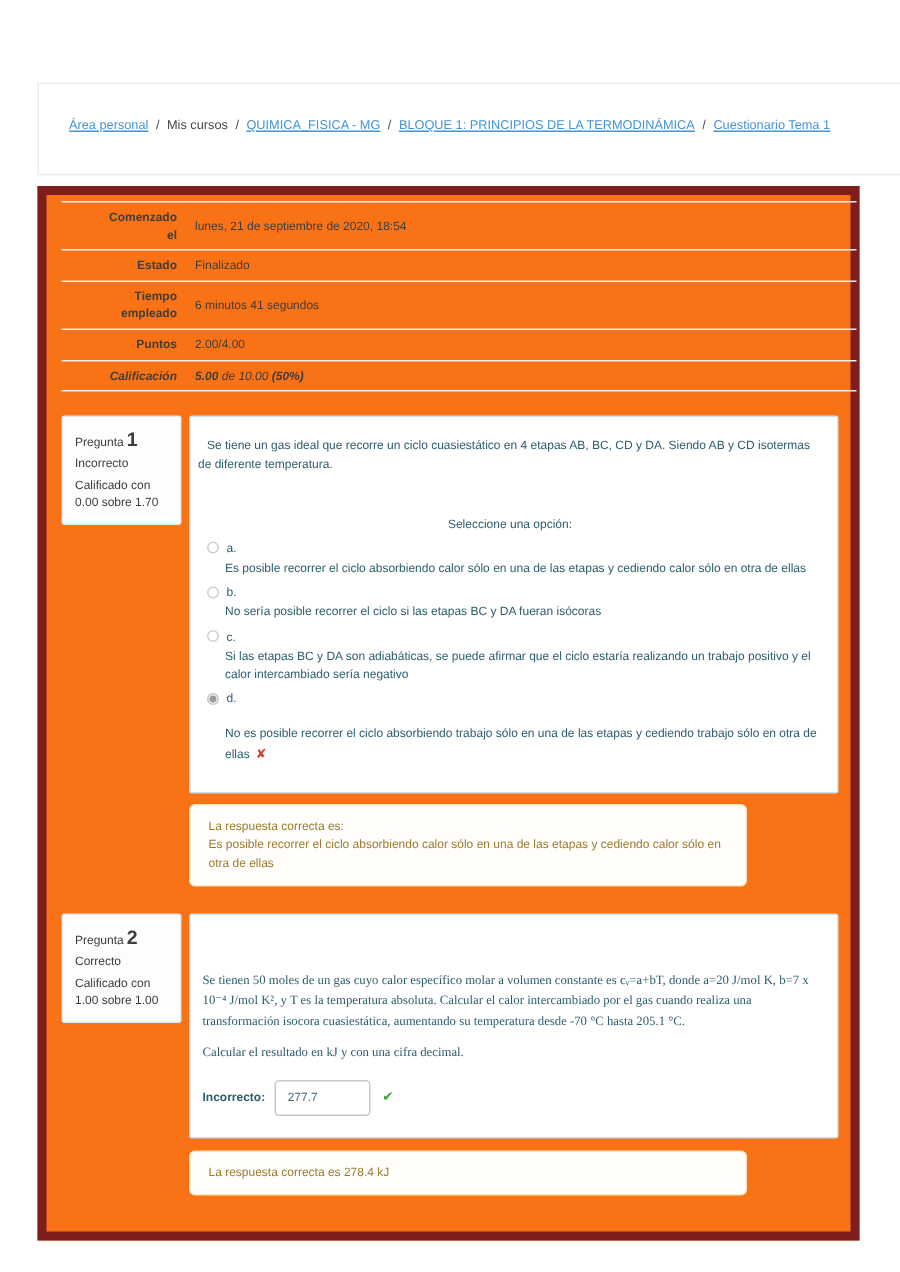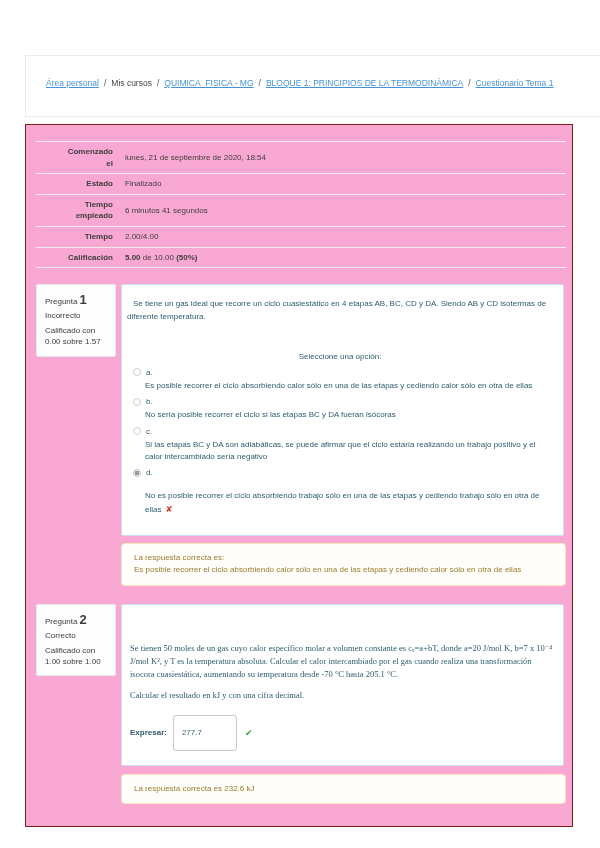--- a/index.html
+++ b/index.html
@@ -9,26 +9,26 @@
 
   
   .crumb-box { position:absolute; left:25px; top:55px; width:600px; height:62px;
                border:1px solid #ececec; background:#fff; }
   .crumb { padding:22px 0 0 20px; font-size:8.5px; color:#454545; }
   .crumb a { color:#4493d6; text-decoration:underline; cursor:pointer; }
   .crumb .sep { margin:0 5px; color:#4b4b4b; }
 
   
   .main-box { position:absolute; left:25px; top:124px; width:548px; height:703px;
-              border:1px solid #7f1d1d; background:#f9a8d4; padding:16px 8px 0 10px; }
+              border:6px solid #7f1d1d; background:#f97316; padding:4px 8px 0 10px; }
 
   
   table.summary { width:530px; border-collapse:collapse; font-size:8px; color:#3d3d3d; }
   table.summary tr { border-top:1px solid #ededed; }
-  table.summary tr:last-child { border-bottom:1px solid #ededed; }
+  table.summary tr:last-child { border-bottom:1px solid #ededed;font-style:italic; }
   table.summary th { width:85px; text-align:right; font-weight:bold; vertical-align:top;
                      padding:4px 8px 4px 24px; line-height:1.45; }
   table.summary td { text-align:left; padding:4px 0 4px 4px; line-height:1.45; }
   .b { font-weight:bold; }
 
   
   .q-row { display:flex; align-items:flex-start; margin-top:16px; }
   .q-info { width:80px; border:1px solid #e0e9ef; background:#fdfdfe; border-radius:2px;
             padding:7px 6px 8px 8px; font-size:8px; color:#3c3c3c; }
   .q-info .qno { font-size:8px; margin-bottom:4px; }
@@ -49,32 +49,32 @@
   .radio { width:8px; height:8px; border:1px solid #cfcfcf; border-radius:50%;
            background:#fff; margin:0 5px 0 6px; flex:0 0 auto; cursor:pointer; }
   .radio.sel { border-color:#c2c2c2; background:
                radial-gradient(circle at 50% 50%, #9a9a9a 0 2.2px, #fff 2.6px); }
   .opt-letter { color:#2d5d6d; }
   .opt-text { margin-left:18px; margin-top:3px; line-height:1.55; }
   .opt-text.gap { margin-top:13px; }
   .x-mark { color:#cf3b30; font-size:8.5px; margin-left:4px; }
 
   
-  .feedback { margin:7px 0 0 85px; width:445px; border:1px solid #f5e7bd;
+  .feedback { margin:7px 0 0 85px; width:372px; border:1px solid #f5e7bd;
               background:#fffefb; border-radius:4px; padding:8px 12px;
               font-size:8px; color:#9a7b2d; line-height:1.55; }
   .fb2 { margin-top:8px; }
 
   
   .q2text { font-family:"Liberation Serif","DejaVu Serif",serif; font-size:8.5px;
             color:#2d5d6d; line-height:1.55; padding-left:3px;margin-top:24px; }
   .q2text p + p { margin-top:8px; }
   .ans-row { display:flex; align-items:center; margin-top:12px; padding-left:3px; }
   .ans-label { font-weight:bold; font-size:8px; color:#2d5d6d; }
-  .ans-input { width:64px; height:36px; margin-left:6px; border:1px solid #c9c9c9;
+  .ans-input { width:64px; height:24px; margin-left:6px; border:1px solid #c9c9c9;
                border-radius:3px; font-size:8px; color:#3c6472; padding:0 0 0 8px;
                font-family:"Liberation Sans","DejaVu Sans",sans-serif; }
   .check { color:#3aa33c; font-size:9px; margin-left:8px; }
 </style>
 </head>
 <body>
 
 <div class="page">
 
   <div class="crumb-box">
@@ -93,35 +93,35 @@
       </tr>
       <tr>
         <th>Estado</th>
         <td>Finalizado</td>
       </tr>
       <tr>
         <th>Tiempo empleado</th>
         <td>6 minutos 41 segundos</td>
       </tr>
       <tr>
-        <th>Tiempo</th>
+        <th>Puntos</th>
         <td>2.00/4.00</td>
       </tr>
       <tr>
         <th>Calificación</th>
         <td><span class="b">5.00</span><span> de 10.00 </span><span class="b">(50%)</span></td>
       </tr>
     </tbody>
       </table>
 
     <div class="q-row">
       <div class="q-info">
         <div class="qno"><span>Pregunta</span><b>1</b></div>
         <div class="state">Incorrecto</div>
-        <div class="gradenote">Calificado con 0.00 sobre 1.57</div>
+        <div class="gradenote">Calificado con 0.00 sobre 1.70</div>
       </div>
       <div class="q-content" id="q1-content">
         <p class="qtext">Se tiene un gas ideal que recorre un ciclo cuasiestático en 4 etapas AB, BC, CD y DA. Siendo AB y CD isotermas de diferente temperatura.</p>
         <p class="prompt">Seleccione una opción:</p>
 
         <div class="opt">
           <div class="opt-head">
             <span class="radio"></span>
             <span class="opt-letter">a.</span>
           </div>
@@ -164,25 +164,25 @@
         <div class="qno"><span>Pregunta</span><b>2</b></div>
         <div class="state">Correcto</div>
         <div class="gradenote">Calificado con 1.00 sobre 1.00</div>
       </div>
       <div class="q-content" id="q2-content">
         <div class="q2text">
           <p>Se tienen 50 moles de un gas cuyo calor específico molar a volumen constante es cᵥ=a+bT, donde a=20 J/mol K, b=7 x 10⁻⁴ J/mol K², y T es la temperatura absoluta. Calcular el calor intercambiado por el gas cuando realiza una transformación isocora cuasiestática, aumentando su temperatura desde -70 °C hasta 205.1 °C.</p>
           <p>Calcular el resultado en kJ y con una cifra decimal.</p>
         </div>
         <div class="ans-row">
-          <span class="ans-label">Expresar:</span>
+          <span class="ans-label">Incorrecto:</span>
           <input class="ans-input" type="text" value="277.7" style="">
           <span class="check">✔</span>
         </div>
       </div>
     </div>
 
     <div class="feedback fb2">
-      <div>La respuesta correcta es 232.6 kJ</div>
+      <div>La respuesta correcta es 278.4 kJ</div>
     </div>
 
   </div>
 </div>
 
 </body></html>

